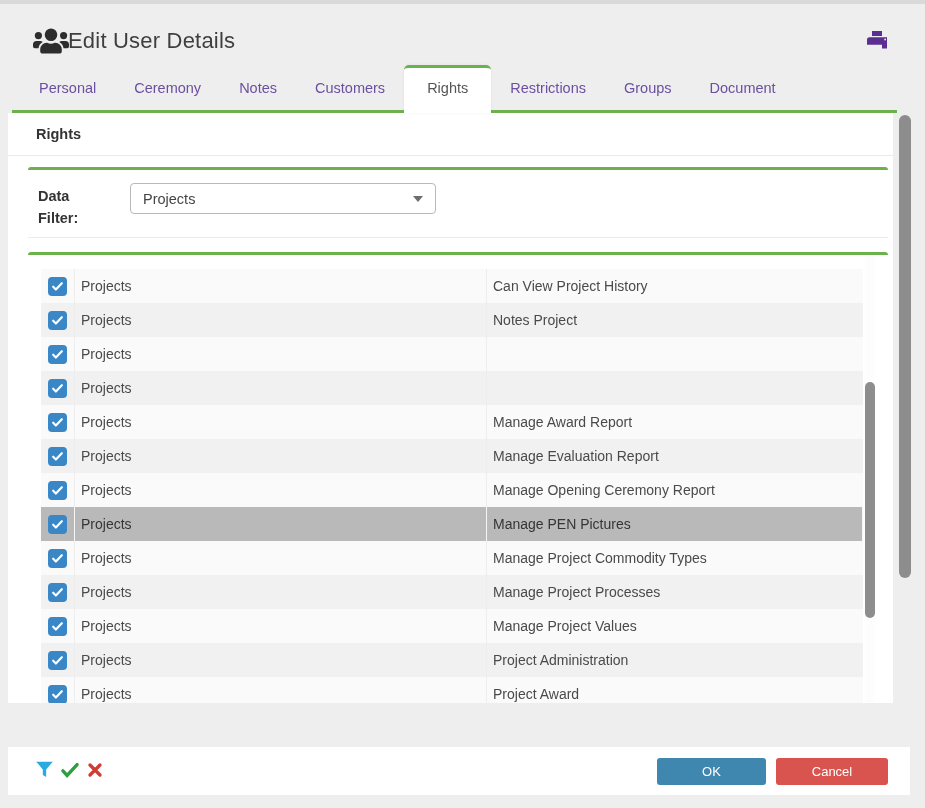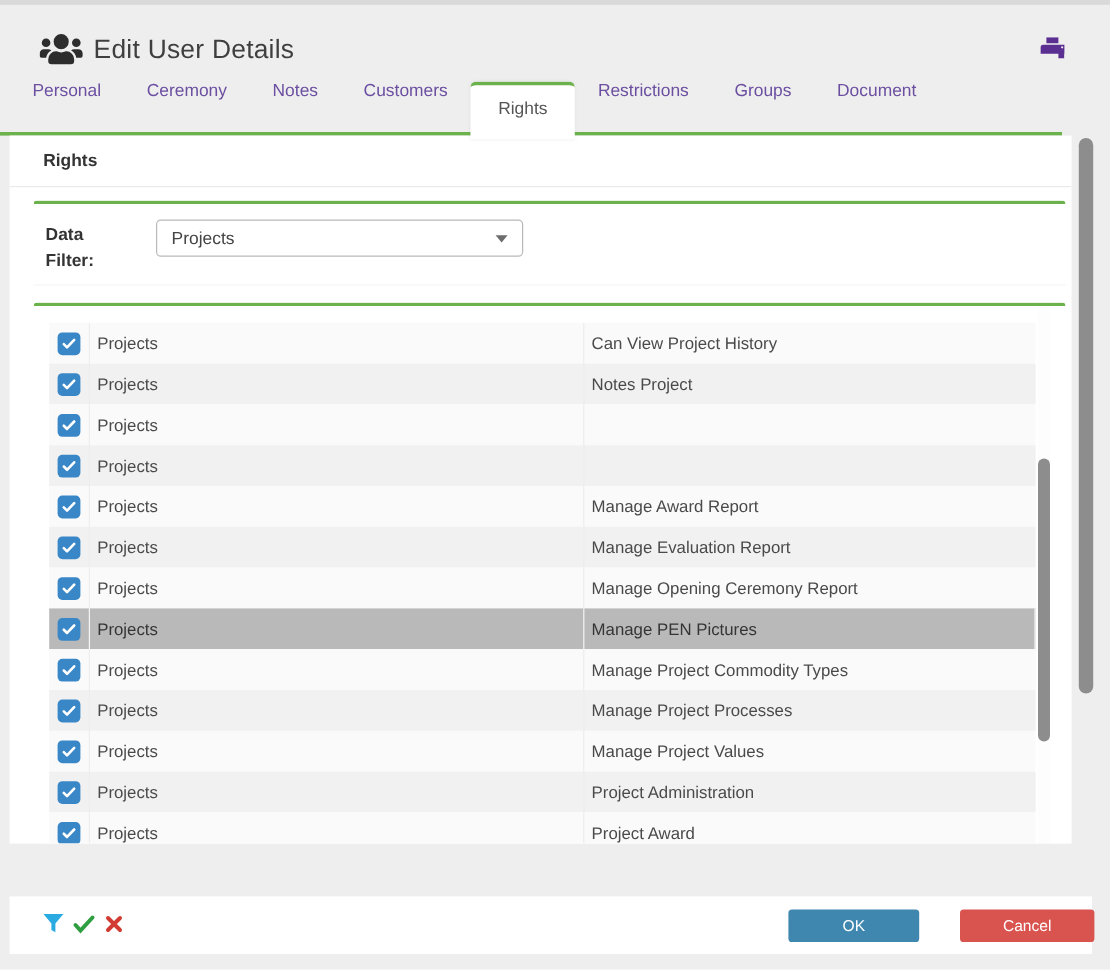--- a/index.html
+++ b/index.html
@@ -12,28 +12,28 @@
   html,body{width:925px;height:808px;}
   body{
     position:relative;background:#efeeee;overflow:hidden;
     font-family:"Liberation Sans",sans-serif;color:#4a4a4a;
   }
   .top-band{position:absolute;left:0;top:0;width:925px;height:4px;background:#d9d9d9;}
 
   
   .dialog-header{position:absolute;left:0;top:4px;width:925px;height:64px;}
   .title-icon{position:absolute;left:33px;top:22px;width:36px;height:30px;color:#2d2d2d;}
-  .page-title{position:absolute;left:78px;top:24px;font-size:22px;color:#3f3f3f;letter-spacing:.2px;}
+  .page-title{position:absolute;left:68px;top:24px;font-size:22px;color:#3f3f3f;letter-spacing:.2px;}
   .print-button{position:absolute;left:864px;top:25px;width:26px;height:26px;border:none;background:transparent;cursor:pointer;display:flex;align-items:center;justify-content:center;}
 
   
   .tab-bar{
-    position:absolute;left:0;top:68px;width:885px;height:45px;
+    position:absolute;left:12px;top:68px;width:885px;height:45px;
     border-bottom:3px solid var(--accent-green);
-    display:flex;align-items:flex-start;padding-left:8px;
+    display:flex;align-items:flex-end;padding-left:8px;
   }
   .tab{
     padding:0 19px 14px;font-size:14.5px;color:var(--tab-purple);
     cursor:pointer;white-space:nowrap;position:relative;
   }
   .tab.active{
     background:#fff;border-top:3px solid var(--accent-green);
     border-radius:5px 5px 0 0;padding:12px 23px 17px;margin-bottom:-3px;
     color:#555;z-index:2;box-shadow:0 0 3px rgba(0,0,0,.06);
   }
@@ -81,21 +81,21 @@
   .action-bar{position:absolute;left:8px;top:747px;width:902px;height:48px;background:#fff;}
   .icon-button{position:absolute;top:12px;width:24px;height:24px;border:none;background:transparent;cursor:pointer;display:flex;align-items:center;justify-content:center;}
   .filter-button{left:24px;}
   .apply-filter-button{left:50px;}
   .clear-filter-button{left:75px;}
   .btn{
     position:absolute;top:11px;height:27px;border:none;border-radius:3px;
     color:#fff;font-size:13px;font-family:"Liberation Sans",sans-serif;cursor:pointer;
   }
   .ok-button{left:649px;width:109px;background:var(--ok-blue);}
-  .cancel-button{left:768px;width:112px;background:var(--cancel-red);margin-left:24px;}
+  .cancel-button{left:768px;width:112px;background:var(--cancel-red);}
 </style>
 </head>
 <body>
 
 <div class="top-band"></div>
 
 <div class="dialog-header">
   <span class="title-icon">
     <svg viewBox="0 0 640 512" width="36" height="30" fill="currentColor" aria-hidden="true">
       <path d="M96 224a64 64 0 1 0 0-128 64 64 0 0 0 0 128zm448 0a64 64 0 1 0 0-128 64 64 0 0 0 0 128zm32 32h-64a63.8 63.8 0 0 0-45.1 18.6A146.3 146.3 0 0 1 542 384h66a32 32 0 0 0 32-32v-32a64 64 0 0 0-64-64zm-256 0a112 112 0 1 0 0-224 112 112 0 0 0 0 224zm76.8 32h-8.3a157.5 157.5 0 0 1-137 0h-8.3A115.2 115.2 0 0 0 128 403.2V432a48 48 0 0 0 48 48h288a48 48 0 0 0 48-48v-28.8A115.2 115.2 0 0 0 396.8 288zM173.1 274.6A63.8 63.8 0 0 0 128 256H64a64 64 0 0 0-64 64v32a32 32 0 0 0 32 32h65.9a146.6 146.6 0 0 1 75.2-109.4z"></path>

